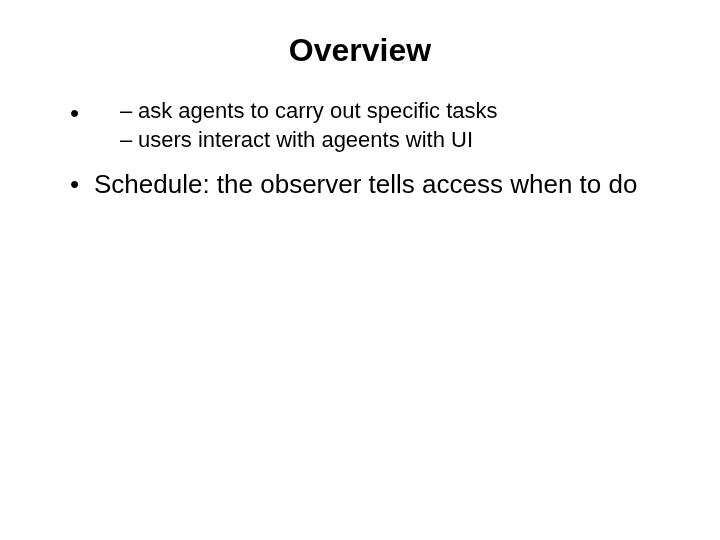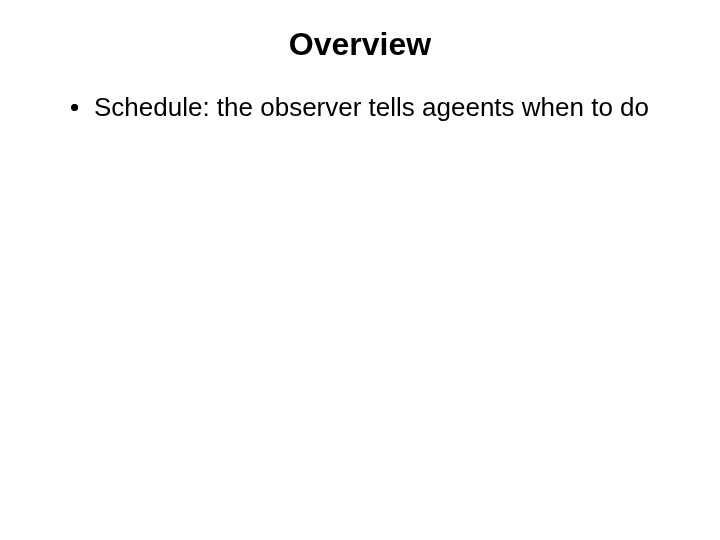--- a/index.html
+++ b/index.html
@@ -13,21 +13,21 @@
       background: #ffffff;
       font-family: Verdana, Geneva, sans-serif;
       color: #000000;
       padding: 20px 40px;
     }
     .slide-title {
       text-align: center;
       font-size: 32px;
       font-weight: bold;
       margin-bottom: 28px;
-      margin-top: 6px;
+      margin-top: 12px;
     }
     .bullet-list {
       list-style: none;
       padding-left: 30px;
     }
     .bullet-item {
       position: relative;
       font-size: 26px;
       line-height: 1.25;
       margin-bottom: 6px;
@@ -61,18 +61,20 @@
     }
   </style>
 </head>
 <body>
 
 <h1 class="slide-title">Overview</h1>
 
 <ul class="bullet-list">
   <li class="bullet-item">
     <ul class="sub-list">
+      <li class="sub-item">ask agents to carry out specific tasks</li>
+      <li class="sub-item">users interact with ageents with UI</li>
     </ul>
   </li>
   <li class="bullet-item">
-    <span>Schedule: the observer tells ageents when to do</span>
+    <span>Schedule: the observer tells access when to do</span>
   </li>
 </ul>
 
 </body></html>

